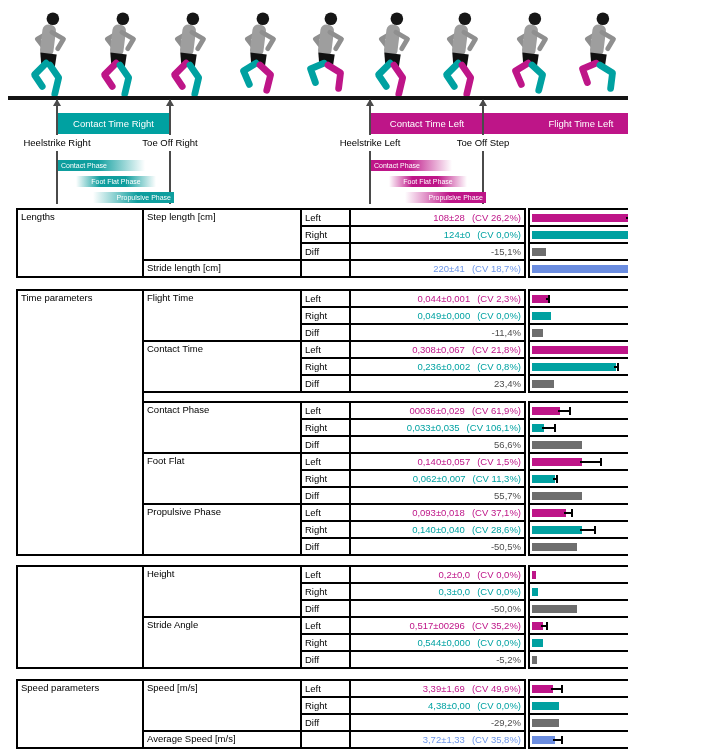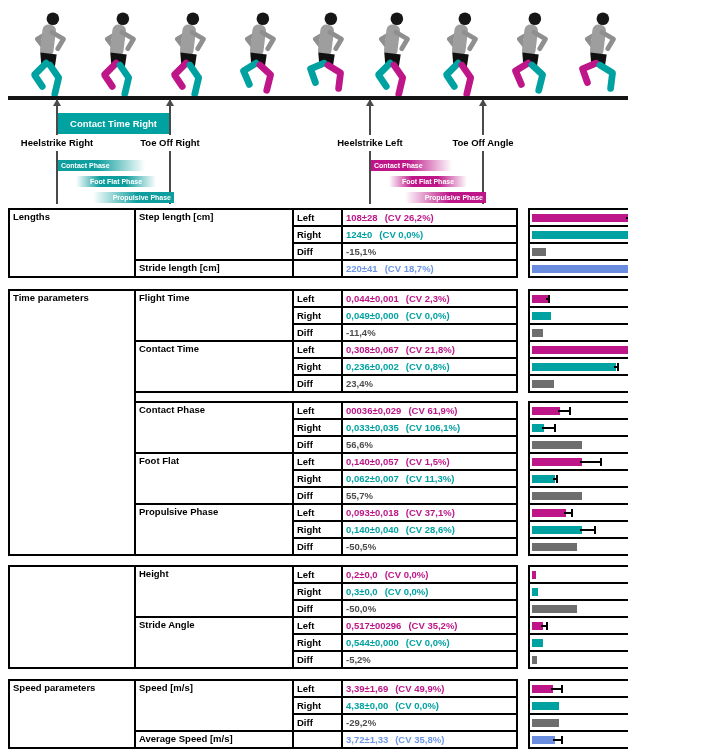--- a/index.html
+++ b/index.html
@@ -1,17 +1,17 @@
 <!DOCTYPE html>
 <html><head>
 <meta charset="utf-8">
 <style>
   html,body{margin:0;padding:0;background:#fff;}
   #page{position:relative;width:628px;height:752px;background:#fff;overflow:hidden;
-        font-family:"Liberation Sans",sans-serif;font-weight:bold;color:#000;}
+        font-family:"Liberation Sans",sans-serif;font-weight:normal;color:#000;}
 
   
   #diagram{position:absolute;left:0;top:0;width:716px;height:207px;}
   .runner{position:absolute;top:8px;width:58px;height:91px;}
   .ground{position:absolute;left:8px;top:96px;width:700px;height:4px;background:#141414;}
   .seg{position:absolute;top:113px;height:21px;display:flex;align-items:center;justify-content:center;
        color:#fff;font-size:9.5px;white-space:nowrap;}
   .seg.teal{background:#00A1A1;} .seg.mag{background:#BE1588;}
   .evt{position:absolute;top:100px;width:2px;background:#4a4a4a;}
   .arr{position:absolute;top:99px;width:0;height:0;border-left:4px solid transparent;
@@ -21,26 +21,26 @@
   .ph{position:absolute;height:11px;line-height:11px;font-size:7px;color:#fff;white-space:nowrap;}
   .ph.p1t{background:linear-gradient(90deg,#0E9E9E 0%,#0E9E9E 45%,rgba(14,158,158,0) 100%);padding-left:3px;}
   .ph.p2t{background:linear-gradient(90deg,rgba(14,158,158,0) 0%,#0E9E9E 30%,#0E9E9E 62%,rgba(14,158,158,0) 100%);text-align:center;}
   .ph.p3t{background:linear-gradient(90deg,rgba(14,158,158,0) 0%,#0E9E9E 55%,#0E9E9E 100%);text-align:right;padding-right:3px;}
   .ph.p1m{background:linear-gradient(90deg,#BE1588 0%,#BE1588 45%,rgba(190,21,136,0) 100%);padding-left:3px;}
   .ph.p2m{background:linear-gradient(90deg,rgba(190,21,136,0) 0%,#BE1588 30%,#BE1588 62%,rgba(190,21,136,0) 100%);text-align:center;}
   .ph.p3m{background:linear-gradient(90deg,rgba(190,21,136,0) 0%,#BE1588 55%,#BE1588 100%);text-align:right;padding-right:3px;}
 
   
   .section{position:relative;}
-  table.tt{border-collapse:collapse;margin-left:8px;table-layout:fixed;}
+  table.tt{border-collapse:collapse;margin-left:16px;table-layout:fixed;}
   table.tt td{border:2px solid #000;height:15px;padding:0 3px;font-size:9.5px;
               line-height:13px;overflow:hidden;white-space:nowrap;}
   td.sec,td.param{vertical-align:top;padding-top:1px;font-size:10px;}
   td.side{vertical-align:middle;}
-  td.val{vertical-align:middle;}
+  td.val{text-align:right;vertical-align:middle;}
   td.val .cv{margin-left:7px;}
   .m{color:#BE1588;} .t{color:#00A2A2;} .bl{color:#6D96E8;} .g{color:#4d4d4d;}
   tr.sprow td{border:none;height:8px;}
   tr.sprow td.spc2{border-left:2px solid #000;}
 
   .bars{position:absolute;left:528px;width:180px;border:2px solid #000;background:#fff;box-sizing:border-box;}
   .brow{position:relative;height:15px;border-bottom:2px solid #000;}
   .brow:last-child{border-bottom:none;}
   .bar{position:absolute;left:2px;top:3.5px;height:8px;}
   .wsk{position:absolute;top:6.5px;height:2px;background:#000;}
@@ -145,36 +145,38 @@
           <circle cx="34" cy="10" r="6.5" fill="#161616"></circle>
           <path class="limb" d="M33 24 L45 31 L39 41" stroke="#8F8F8F" stroke-width="5"></path>
           <path d="M21 45 L38 47 L36 60 L22 58 Z" fill="#101010"></path>
           <path class="limb lb" d="M27 56 L15 68 L23 80" stroke="var(--lb)" stroke-width="7"></path>
           <path class="limb lf" d="M31 58 L40 71 L36 88" stroke="var(--lf)" stroke-width="7"></path>
         </svg></div>
 
     <div class="ground"></div>
 
     <div class="seg teal" style="left:57px;width:113px">Contact Time Right</div>
+    <div class="seg mag" style="left:371px;width:112px">Contact Time Left</div>
+    <div class="seg mag" style="left:483px;width:196px">Flight Time Left</div>
 
     <div class="evt" style="left:56px;height:35px"></div>
     <div class="evt" style="left:169px;height:35px"></div>
     <div class="evt" style="left:369px;height:35px"></div>
     <div class="evt" style="left:482px;height:35px"></div>
     <div class="evt" style="left:678px;height:48px"></div>
     <div class="arr" style="left:53px"></div>
     <div class="arr" style="left:166px"></div>
     <div class="arr" style="left:366px"></div>
     <div class="arr" style="left:479px"></div>
     <div class="arr" style="left:675px"></div>
 
     <div class="elb" style="left:57px">Heelstrike Right</div>
     <div class="elb" style="left:170px">Toe Off Right</div>
     <div class="elb" style="left:370px">Heelstrike Left</div>
-    <div class="elb" style="left:483px">Toe Off Angle</div>
+    <div class="elb" style="left:483px">Toe Off Step</div>
     <div class="elb" style="left:674px">Heelstrike Right</div>
 
     <div class="brk" style="left:56px"></div>
     <div class="brk" style="left:169px"></div>
     <div class="brk" style="left:369px"></div>
     <div class="brk" style="left:482px"></div>
 
     <div class="ph p1t" style="left:58px;top:160px;width:84px">Contact Phase</div>
     <div class="ph p2t" style="left:76px;top:176px;width:80px">Foot Flat Phase</div>
     <div class="ph p3t" style="left:93px;top:192px;width:78px">Propulsive Phase</div>

